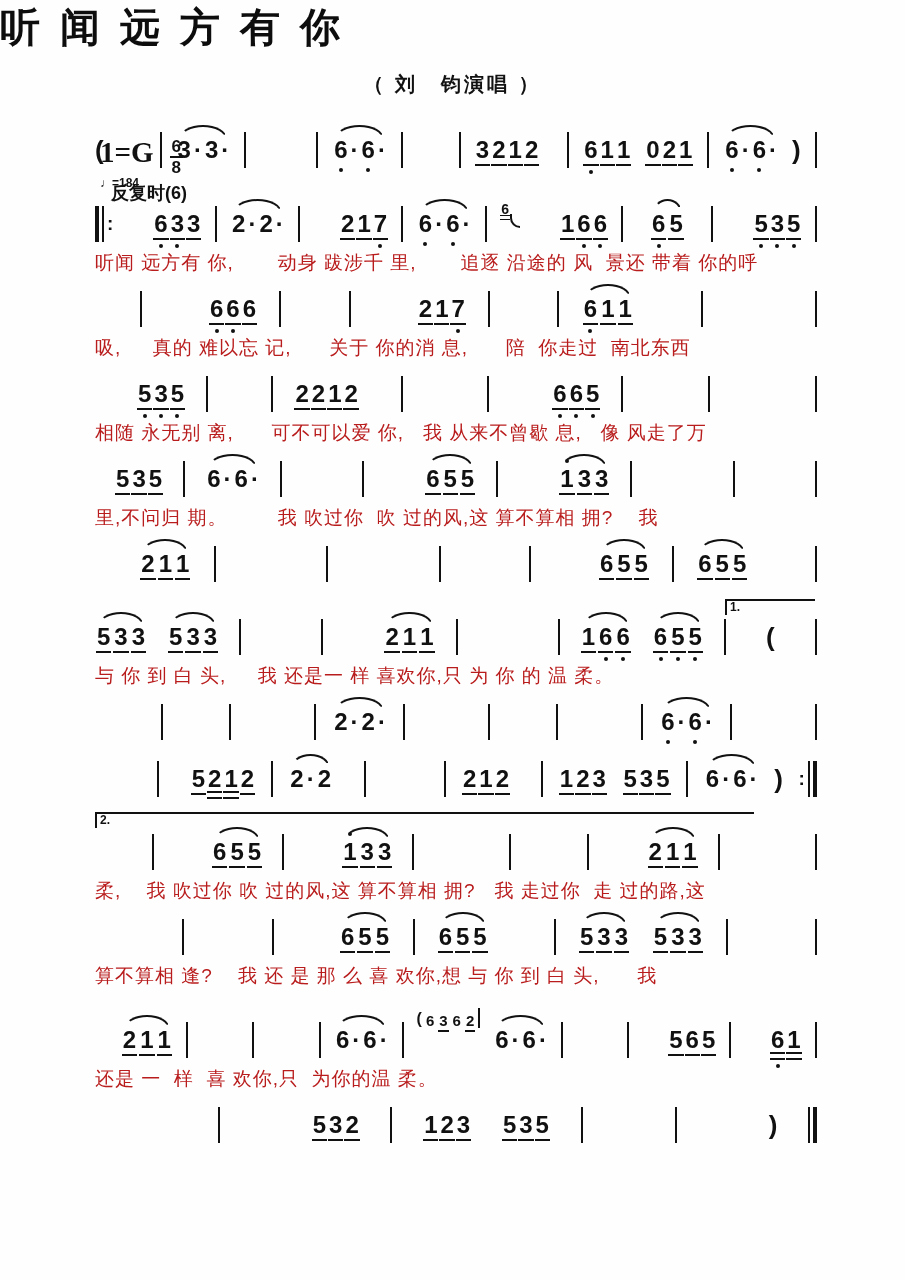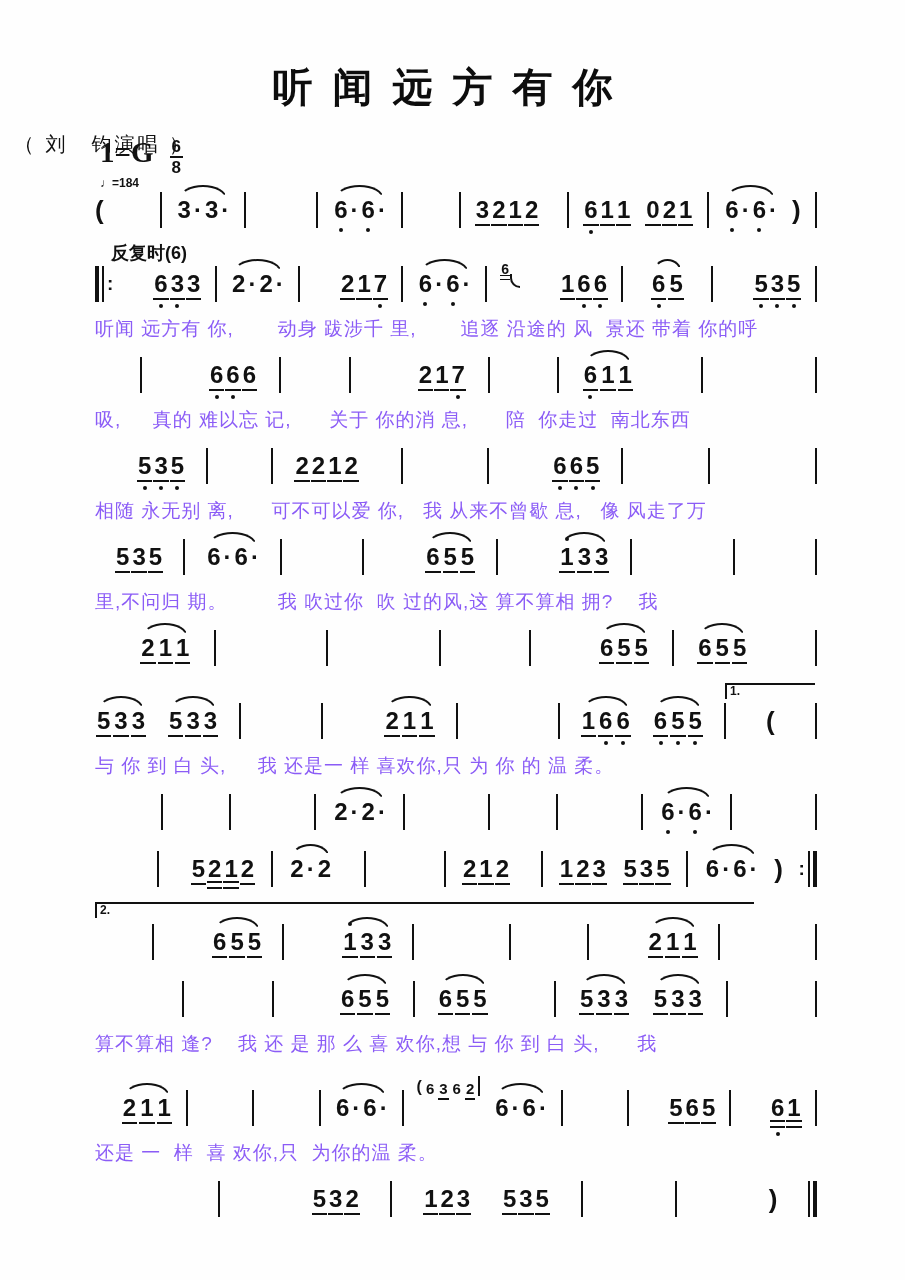--- a/index.html
+++ b/index.html
@@ -1,35 +1,35 @@
 <!DOCTYPE html>
 <html><head>
 <meta charset="utf-8">
 <style>
   html,body{margin:0;padding:0;background:#e8e8e8;}
   .page{width:905px;height:1280px;background:#fefefe;position:relative;overflow:hidden;
         font-family:"Liberation Sans",sans-serif;color:#111;margin:0 auto;}
   
-  .title{text-align:center;margin:0;padding-top:60px;font-family:"DejaVu Serif",serif;
+  .title{text-align:left;margin:0;font-family:"DejaVu Serif",serif;
          font-weight:bold;font-size:40px;letter-spacing:20px;color:#0d0d0d;}
-  .subtitle{text-align:left;font-size:20px;font-weight:normal;letter-spacing:3px;margin-top:16px;margin-left:14px;}
+  .subtitle{text-align:center;font-size:20px;font-weight:bold;letter-spacing:3px;margin-top:16px;}
   .meta{position:absolute;left:100px;top:136px;display:flex;align-items:flex-start;gap:16px;}
   .key{font-size:29px;font-weight:bold;font-family:"Liberation Serif",serif;text-align:right;}
   .ts{display:inline-flex;flex-direction:column;align-items:center;line-height:1;font-weight:bold;font-size:17px;margin-top:2px;}
   .ts .num{border-bottom:2px solid #111;padding:0 2px 1px 2px;}
   .ts .den{padding-top:1px;}
   .tempo{position:absolute;left:100px;top:176px;font-size:12px;font-weight:bold;}
   
   #score{margin:28px 88px 0 95px;}
   .sys{position:relative;margin-bottom:9px;}
   .sys.pad-annot{padding-top:17px;}
   .sys.pad-volta{padding-top:16px;}
   .sys.pad-grace{padding-top:18px;}
   .nrow{display:flex;align-items:center;justify-content:space-between;height:48px;}
-  .lyr{white-space:pre;font-size:19px;letter-spacing:1px;margin-top:8px;color:#8b5cf6;}
+  .lyr{white-space:pre;font-size:19px;letter-spacing:1px;margin-top:2px;color:#b91c1c;}
   
   .nw{display:inline-flex;align-items:baseline;}
   .nt{position:relative;font-weight:bold;font-size:24px;line-height:1;padding:0 1px;}
   .nt .nv{display:inline-block;}
   .u1::after{content:"";position:absolute;left:0;right:0;bottom:-4px;border-top:2px solid #111;}
   .u2::after{content:"";position:absolute;left:0;right:0;bottom:-8px;height:4px;
              border-top:2px solid #111;border-bottom:2px solid #111;}
   .lo{position:absolute;left:50%;margin-left:-2px;bottom:-10px;width:4px;height:4px;border-radius:50%;background:#111;}
   .u1 .lo{bottom:-12px;}
   .u2 .lo{bottom:-16px;}
@@ -825,20 +825,21 @@
               <span class="nt u1"><span class="nv">1</span></span>
             </span>
           </span>
           <span class="bar"></span>
           <span></span>
           <span></span>
           <span></span>
           <span></span>
           <span class="bar"></span>
         </div>
+        <div class="lyr">柔,    我 吹过你 吹 过的风,这 算不算相 拥?   我 走过你  走 过的路,这</div>
       </div>
       <div class="sys">
         <div class="nrow">
           <span></span>
           <span></span>
           <span></span>
           <span></span>
           <span class="bar"></span>
           <span></span>
           <span></span>

